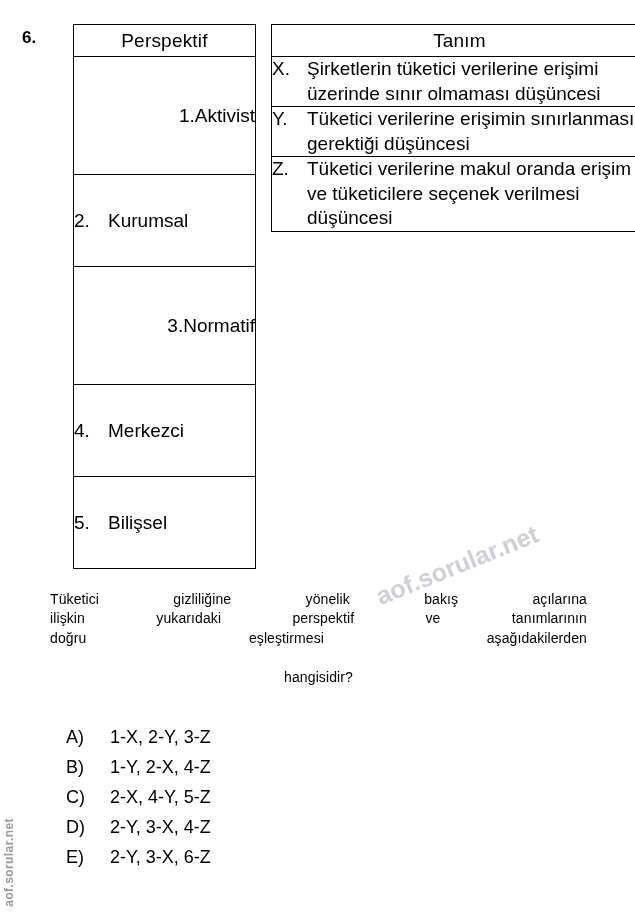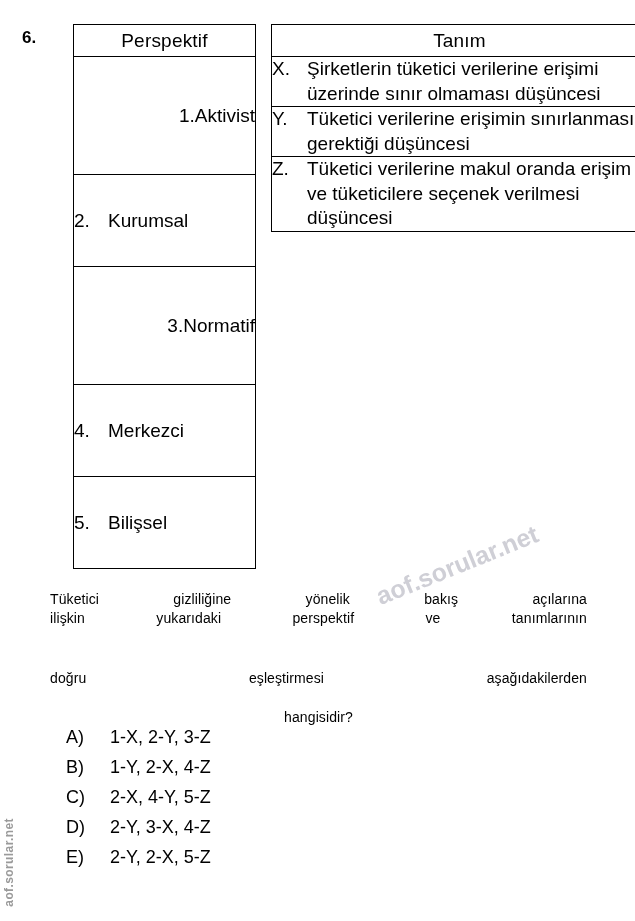--- a/index.html
+++ b/index.html
@@ -222,21 +222,21 @@
         <span class="d-text">Tüketici verilerine makul oranda erişim ve tüketicilere seçenek verilmesi düşüncesi</span>
       </div>
     </td>
   </tr>
 </tbody>
   </table>
 
 <div id="prompt">
     <div style="text-align: justify; text-align-last: justify;">Tüketici gizliliğine yönelik bakış açılarına</div>
     <div style="text-align: justify; text-align-last: justify;">ilişkin yukarıdaki perspektif ve tanımlarının</div>
-    <div style="text-align: justify; text-align-last: justify; margin-top: 40px;">doğru eşleştirmesi aşağıdakilerden</div>
+    <div style="text-align: justify; text-align-last: justify;">doğru eşleştirmesi aşağıdakilerden</div>
     <div class="lastline" style="text-align: center; margin-top: 20px;">hangisidir?</div>
   </div>
 
 <div id="options">
     <div class="opt-row">
       <span class="opt-letter">A)</span>
       <span class="opt-text">1-X, 2-Y, 3-Z</span>
     </div>
     <div class="opt-row">
       <span class="opt-letter">B)</span>
@@ -245,18 +245,18 @@
     <div class="opt-row">
       <span class="opt-letter">C)</span>
       <span class="opt-text">2-X, 4-Y, 5-Z</span>
     </div>
     <div class="opt-row">
       <span class="opt-letter">D)</span>
       <span class="opt-text">2-Y, 3-X, 4-Z</span>
     </div>
     <div class="opt-row">
       <span class="opt-letter">E)</span>
-      <span class="opt-text">2-Y, 2-X, 5-Z</span>
+      <span class="opt-text">2-Y, 3-X, 6-Z</span>
     </div>
   </div>
 
 <div id="watermark-diagonal">aof.sorular.net</div>
 <div id="watermark-side">aof.sorular.net</div>
 
 </body></html>

